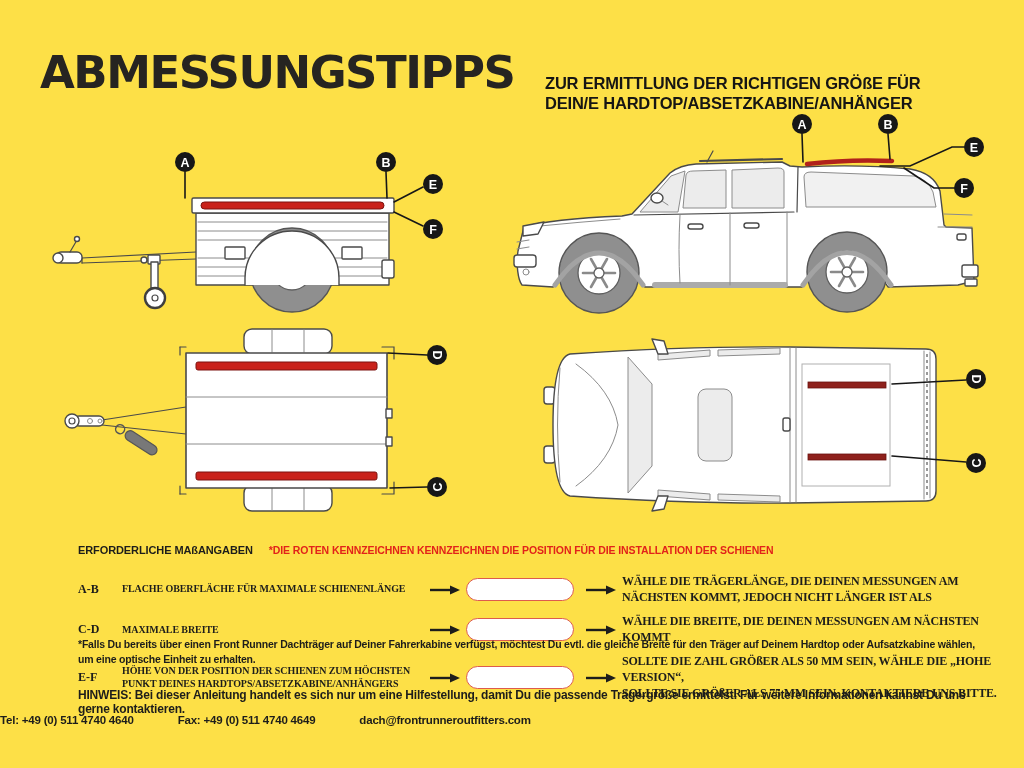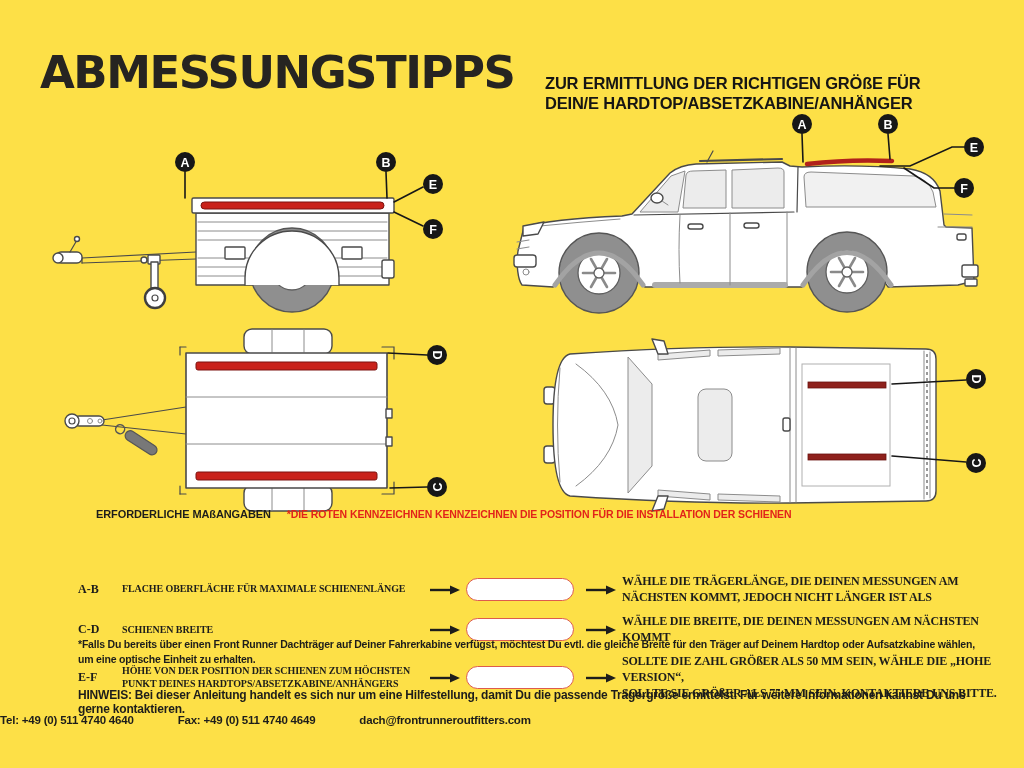--- a/index.html
+++ b/index.html
@@ -18,21 +18,21 @@
   .tire{fill:#8f8f8f;stroke:#555;stroke-width:1.4;}
   .rim{fill:#ffffff;stroke:#5f5f5f;stroke-width:1.3;}
   .spoke{stroke:#8a8a8a;stroke-width:2.6;stroke-linecap:round;}
   .trim{stroke:#a3a3a3;stroke-width:5;fill:none;stroke-linecap:round;}
   .marker{fill:#171717;}
   .mtext{font:700 12.5px "Liberation Sans",sans-serif;fill:#ffffff;text-anchor:middle;}
   .leader{stroke:#171717;stroke-width:1.6;fill:none;stroke-linecap:round;}
   .stripe-bright{fill:#c9221b;stroke:#7c1310;stroke-width:1;}
   .stripe-dark{fill:#8e211c;stroke:#69130f;stroke-width:0.8;}
   
-  .section-line{position:absolute;left:78px;top:508px;display:flex;gap:16px;align-items:baseline;margin-left:18px;}
+  .section-line{position:absolute;left:78px;top:544px;display:flex;gap:16px;align-items:baseline;}
   .section-title{font-weight:700;font-size:11px;letter-spacing:-0.1px;}
   .red-note{font-weight:700;font-size:10.5px;letter-spacing:-0.1px;color:#e2231a;}
   .rows{position:absolute;left:78px;top:574px;width:940px;display:grid;
         grid-template-columns:44px 308px 36px 120px 36px 1fr;row-gap:9px;align-items:center;font-family:Liberation Serif, serif;}
   .code{font-weight:700;font-size:12px;}
   .desc{font-weight:700;font-size:10px;letter-spacing:-0.1px;line-height:1.25;white-space:pre-line;}
   .instr{font-weight:700;font-size:12px;letter-spacing:-0.2px;line-height:1.3;white-space:pre-line;}
   .capsule{width:106px;height:21px;border:1.6px solid #dd5b4d;border-radius:12px;background:#fff;}
   .arrow-cell{display:flex;align-items:center;}
   .notes{position:absolute;left:78px;top:637px;width:900px;font-weight:700;font-size:10.5px;
@@ -311,21 +311,21 @@
     <div class="arrow-cell">
         <svg style="position:static" width="30" height="10" viewBox="0 0 30 10">
           <line x1="0" y1="5" x2="21" y2="5" stroke="#1d1d1b" stroke-width="2.4"></line>
           <polygon points="20,0.5 30,5 20,9.5" fill="#1d1d1b"></polygon>
         </svg>
       </div>
     <div class="instr">WÄHLE DIE TRÄGERLÄNGE, DIE DEINEN MESSUNGEN AM
 NÄCHSTEN KOMMT, JEDOCH NICHT LÄNGER IST ALS</div>
 
     <div class="code">C-D</div>
-    <div class="desc">SCHIENEN BREITE</div>
+    <div class="desc">MAXIMALE BREITE</div>
     <div class="arrow-cell">
         <svg style="position:static" width="30" height="10" viewBox="0 0 30 10">
           <line x1="0" y1="5" x2="21" y2="5" stroke="#1d1d1b" stroke-width="2.4"></line>
           <polygon points="20,0.5 30,5 20,9.5" fill="#1d1d1b"></polygon>
         </svg>
       </div>
     <div class="capsule"></div>
     <div class="arrow-cell">
         <svg style="position:static" width="30" height="10" viewBox="0 0 30 10">
           <line x1="0" y1="5" x2="21" y2="5" stroke="#1d1d1b" stroke-width="2.4"></line>

